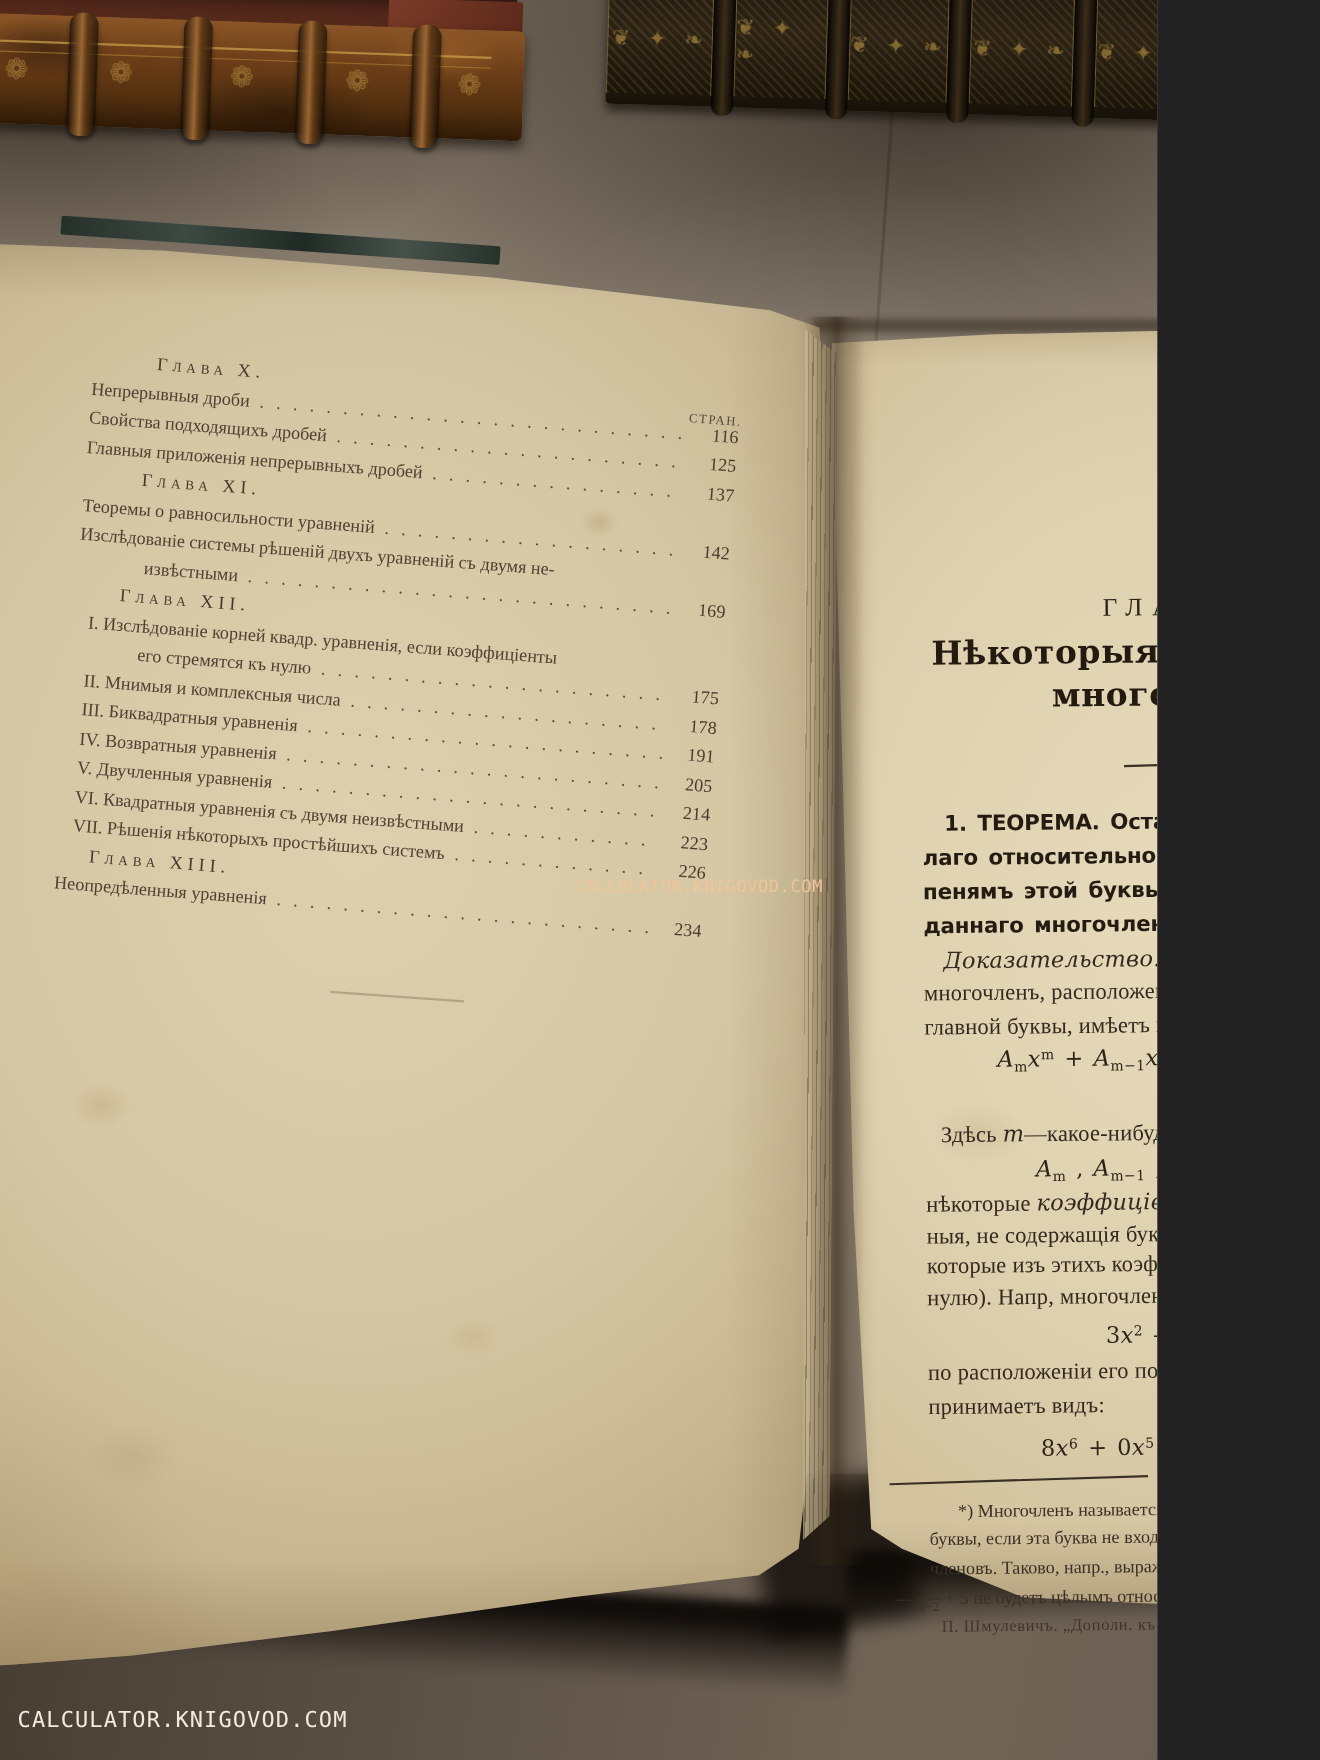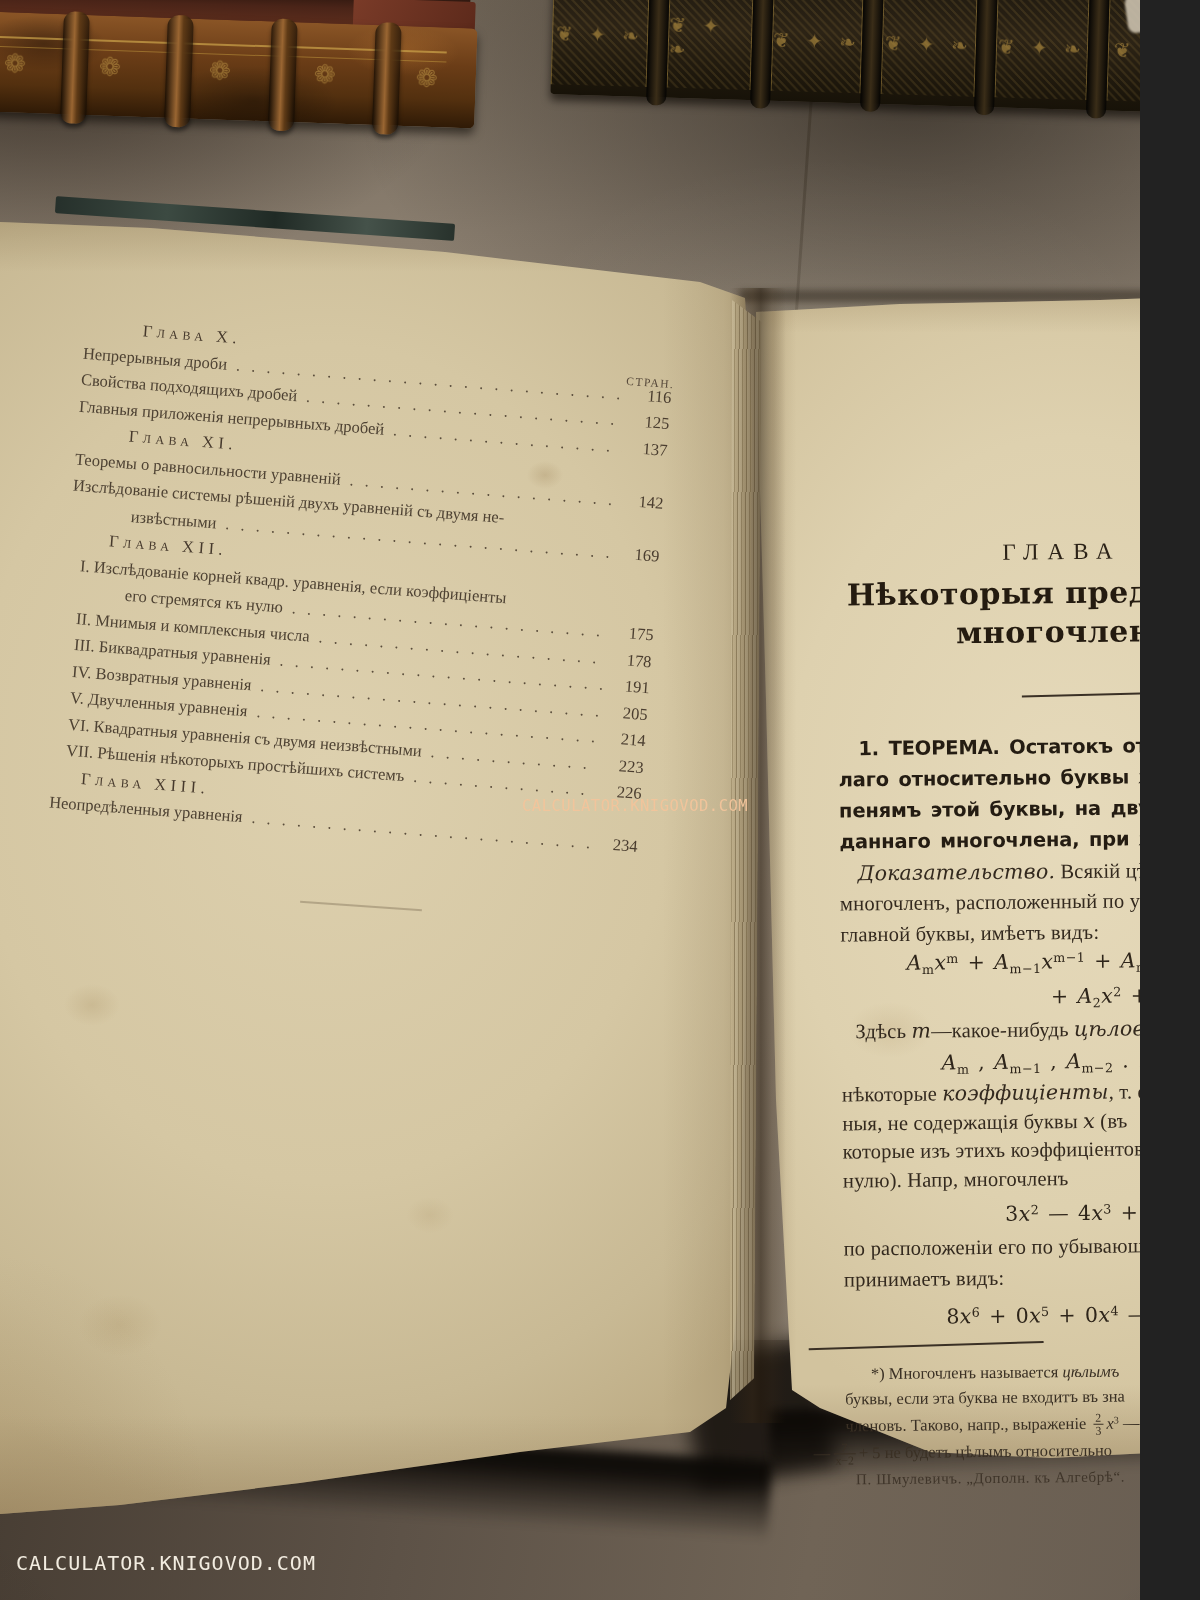--- a/index.html
+++ b/index.html
@@ -1,16 +1,16 @@
 <!DOCTYPE html>
 <html><head>
 <meta charset="utf-8">
 <style>
   html,body{margin:0;padding:0;background:#222;}
-  .scene{position:relative;width:1140px;height:1600px;overflow:hidden;background:#8d8273;font-family:"Liberation Serif",serif;}
+  .scene{position:relative;width:1052px;height:1600px;overflow:hidden;background:#8d8273;font-family:"Liberation Serif",serif;}
   .scene *{box-sizing:border-box;}
 
   
   .fabric{position:absolute;inset:0;z-index:0;background:
     radial-gradient(900px 520px at 80% 6%, rgba(10,6,2,.50), transparent 62%),
     radial-gradient(700px 360px at 4% 4%, rgba(18,10,5,.55), transparent 60%),
     radial-gradient(520px 300px at 73% 21%, rgba(255,250,230,.10), transparent 60%),
     radial-gradient(420px 260px at 92% 30%, rgba(255,250,230,.07), transparent 60%),
     linear-gradient(175deg,#6f6456 0%,#8a7e6f 16%,#968a7a 34%,#8f8374 52%,#877b6c 72%,#7b7062 100%);}
   .crease{position:absolute;left:806px;top:-6px;width:3px;height:318px;z-index:1;

